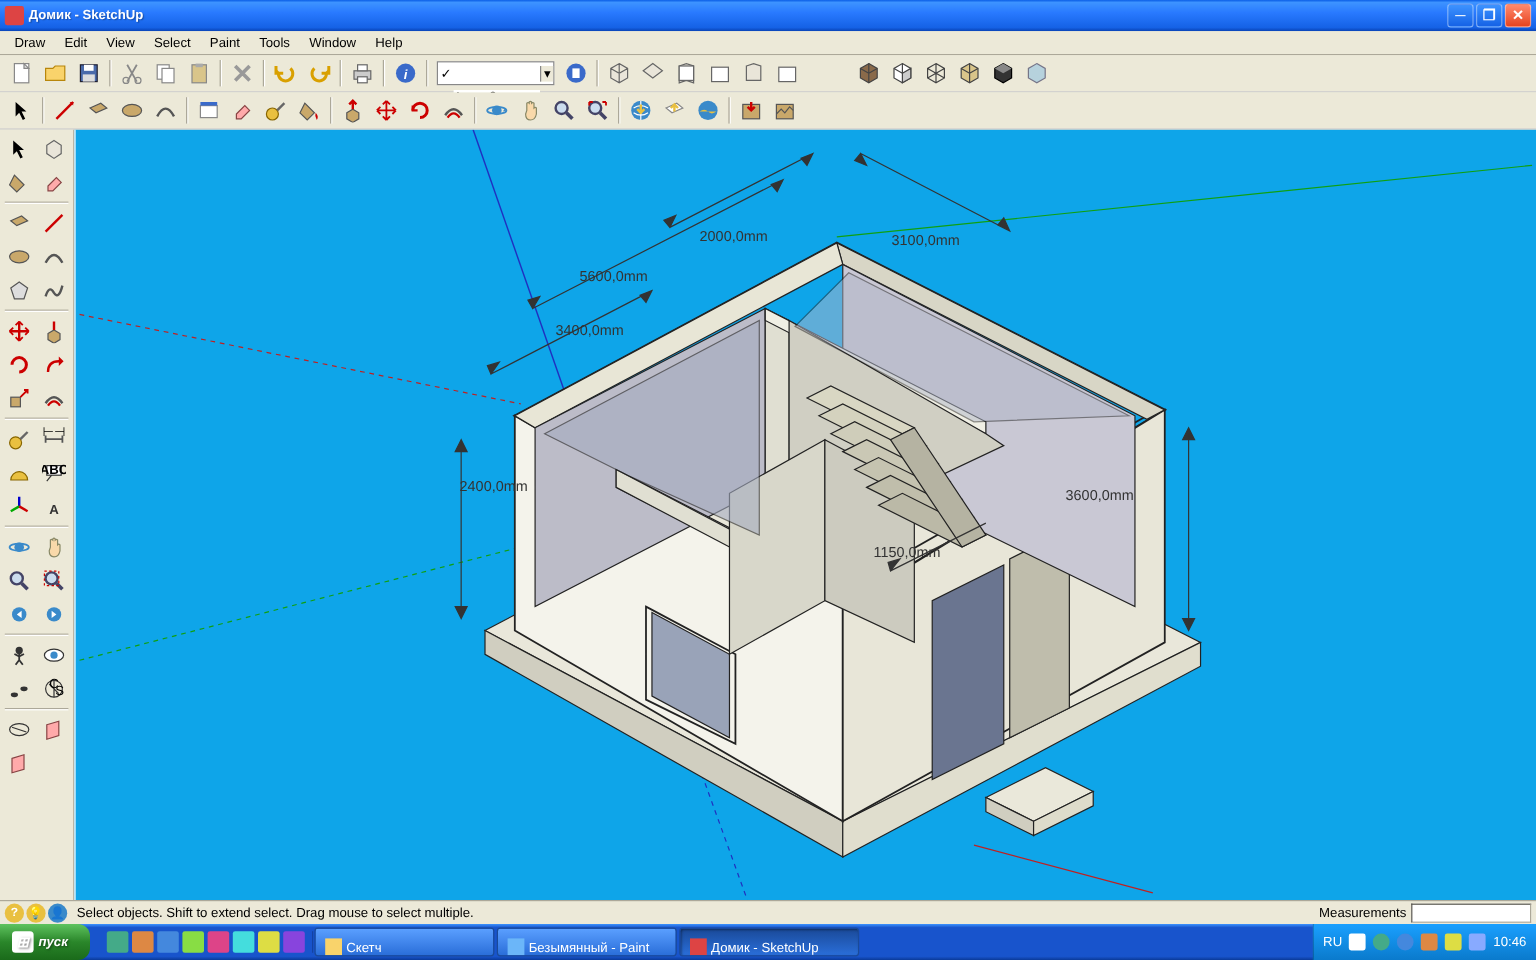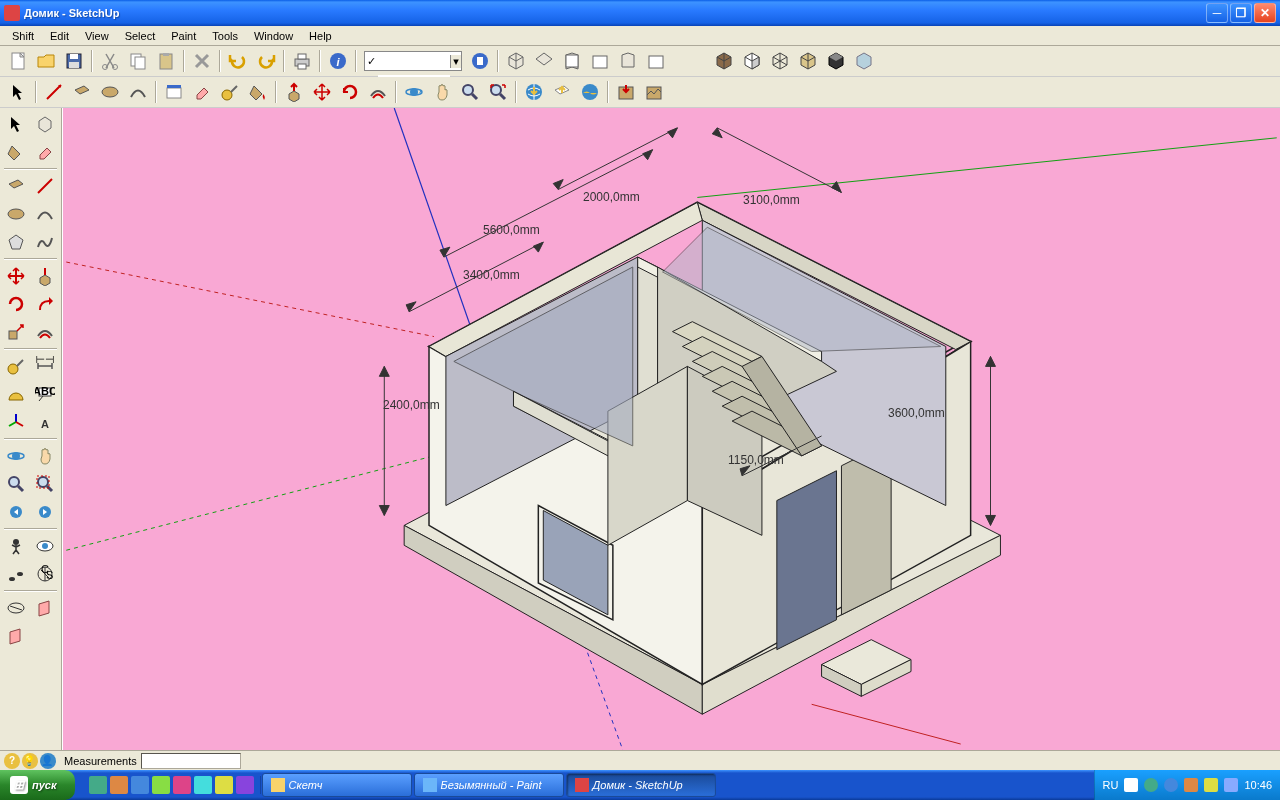--- a/index.html
+++ b/index.html
@@ -29,58 +29,58 @@
 .layer-combo .dd { width: 16px; text-align: center; background: #ece9d8; border-left: 1px solid #888;}
 
 
 .main-area { flex: 1; display: flex; position: relative; overflow: hidden;}
 .left-toolbox { width: 62px; background: #ece9d8; border-right: 1px solid #aca899; display: flex; flex-direction: column; padding: 2px; gap:0px;}
 .tool-pair { display: flex; }
 .tool-pair .tool-btn { width: 28px; height: 28px;}
 .tb-sep { height: 2px; border-top: 1px solid #aca899; border-bottom: 1px solid #fff; margin: 2px 2px; }
 
 
-.viewport { flex: 1; background: #f9a8d4; position: relative; overflow: hidden; border-left: 1px solid #fff;}
+.viewport { flex: 1; background: #0ea5e9; position: relative; overflow: hidden; border-left: 1px solid #fff;}
 .viewport svg.scene { position: absolute; top: 0; left: 0; width: 100%; height: 100%; }
 .dim-label { position: absolute; font-size: 12px; color: #333; background: transparent; white-space: nowrap; }
 
 
 .statusbar { height: 20px; background: #ece9d8; border-top: 1px solid #aca899; display: flex; align-items: center; padding: 0 4px; font-size: 11px; }
 .status-icons { display: flex; gap: 2px; margin-right: 8px;}
 .status-icons .sic { width: 16px; height: 16px; border-radius: 50%; display:flex; align-items:center; justify-content:center; font-weight:bold; font-size:10px;}
 .status-hint { flex: 1; }
 .measure-box { border: 1px inset #aca899; background: #fff; padding: 1px 4px; min-width: 100px; margin-left: 4px;}
 
 
 .taskbar { height: 30px; background: linear-gradient(to bottom, #3d93ff 0%, #1854cc 10%, #1854cc 90%, #0a3a99 100%); display: flex; align-items: center; }
 .start-btn { height: 30px; padding: 0 18px 0 10px; background: linear-gradient(to bottom, #5fc35f 0%, #2a862a 50%, #1a6a1a 100%); color: #fff; font-weight: bold; font-style: italic; font-size: 16px; display: flex; align-items: center; border-radius: 0 10px 10px 0; text-shadow: 1px 1px 2px rgba(0,0,0,0.5); margin-right: 8px;}
 .start-btn .flag { width: 18px; height: 18px; margin-right: 4px; background: #fff; border-radius:3px; display:inline-block; font-size:12px; text-align:center; line-height:18px;}
 .ql { display: flex; gap: 3px; padding: 0 6px; border-right: 1px solid rgba(0,0,0,0.2);}
 .ql .q { width: 18px; height: 18px; border-radius: 2px;}
-.task-btn { height: 24px; padding: 0 8px; margin: 0 1px; background: linear-gradient(to bottom, #5a9fff, #2a6ed9); border: 1px solid #1a4a99; border-radius: 3px; color: #fff; display: flex; align-items: center; gap: 4px; min-width: 150px; max-width: 160px; overflow:hidden; white-space:nowrap;font-style:italic;}
+.task-btn { height: 24px; padding: 0 8px; margin: 0 1px; background: linear-gradient(to bottom, #5a9fff, #2a6ed9); border: 1px solid #1a4a99; border-radius: 3px; color: #fff; display: flex; align-items: flex-end; gap: 4px; min-width: 150px; max-width: 160px; overflow:hidden; white-space:nowrap;}
 .task-btn.active { background: linear-gradient(to bottom, #1a4a99, #2a6ed9); box-shadow: inset 1px 1px 2px rgba(0,0,0,0.4);}
 .task-btn .ico { width:14px; height:14px; display:inline-block; flex-shrink:0;}
 .tray { margin-left: auto; background: linear-gradient(to bottom, #1aa0ff, #0a7acc); height: 30px; display: flex; align-items: center; padding: 0 8px; gap: 6px; color: #fff; border-left: 1px solid rgba(0,0,0,0.2);}
 .tray .tic { width: 14px; height: 14px;}
 </style>
 </head>
 <body>
 
 <div class="titlebar">
   <span class="app-icon"></span>
   <span class="title">Домик - SketchUp</span>
   <div class="win-btns">
     <div class="win-btn min">─</div>
     <div class="win-btn max">❐</div>
     <div class="win-btn close">✕</div>
   </div>
 </div>
 
 <div class="menubar">
-  <span>Shift</span>
+  <span>Draw</span>
   <span>Edit</span>
   <span>View</span>
   <span>Select</span>
   <span>Paint</span>
   <span>Tools</span>
   <span>Window</span>
   <span>Help</span>
 </div>
 
 <div class="toolbar-row">
@@ -703,20 +703,21 @@
     <div class="dim-label" style="left:665px; top:345px;">1150,0mm</div>
   </div>
 </div>
 
 <div class="statusbar">
   <div class="status-icons">
     <div class="sic" style="background:#e9c040;color:#fff">?</div>
     <div class="sic" style="background:#e9c040;color:#fff">💡</div>
     <div class="sic" style="background:#3a8aca;color:#fff">👤</div>
   </div>
+  <span class="status-hint">Select objects. Shift to extend select. Drag mouse to select multiple.</span>
   <span>Measurements</span>
   <div class="measure-box">&nbsp;</div>
 </div>
 
 <div class="taskbar">
   <div class="start-btn">
     <span class="flag">⊞</span>
     <span>пуск</span>
   </div>
   <div class="ql">

